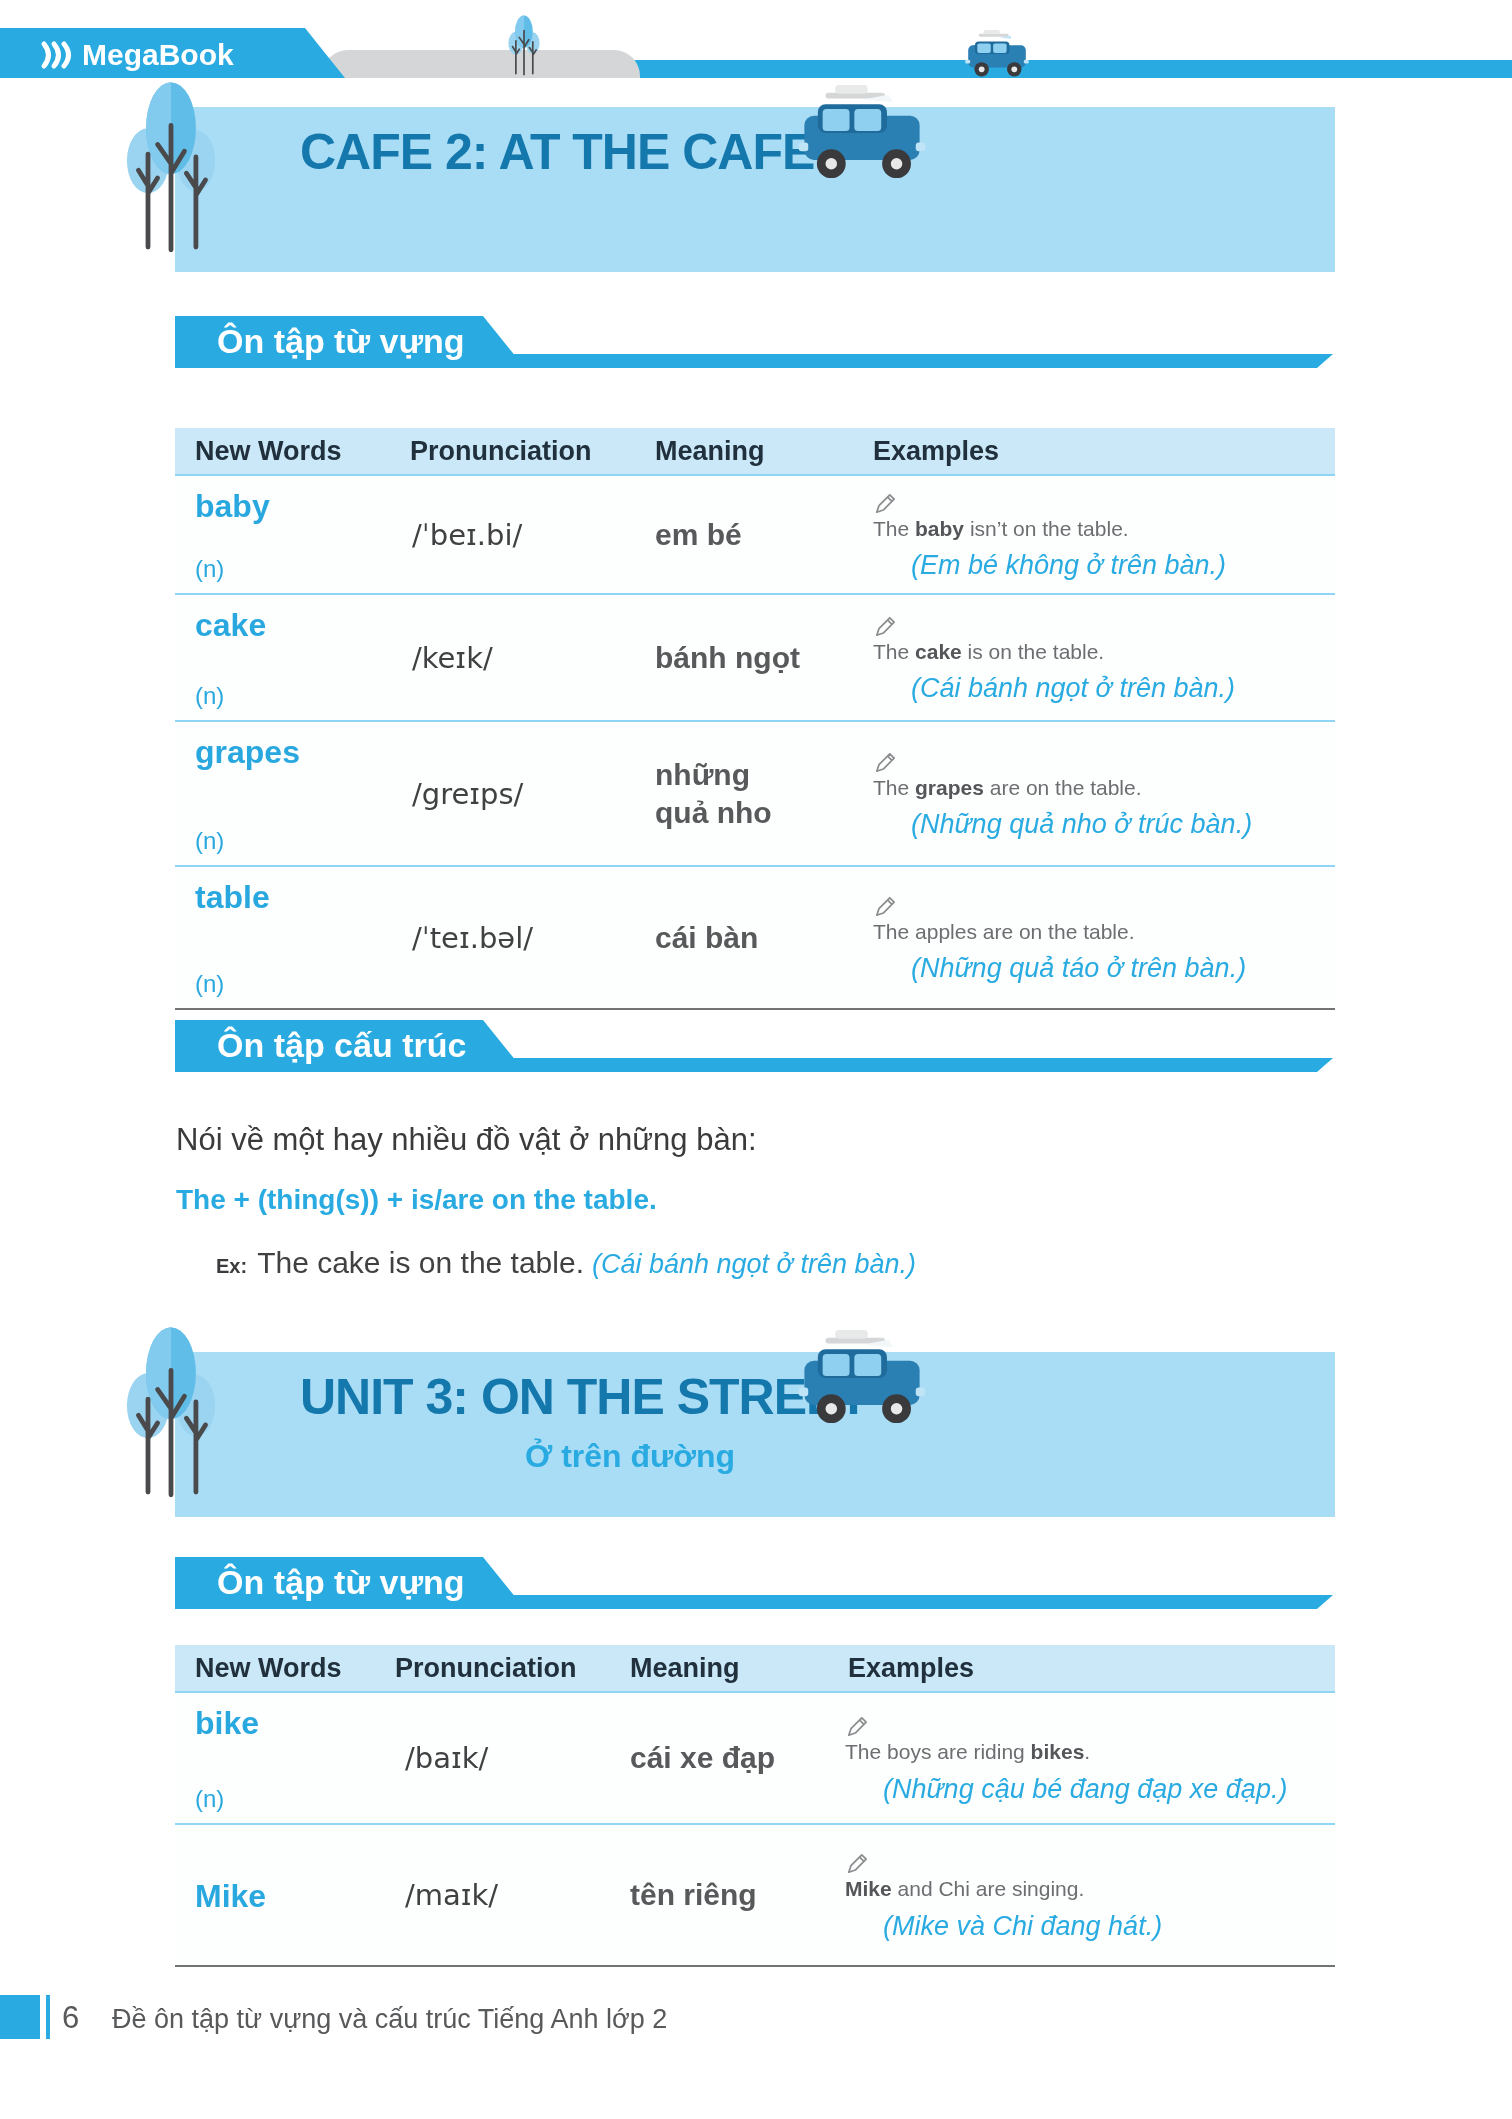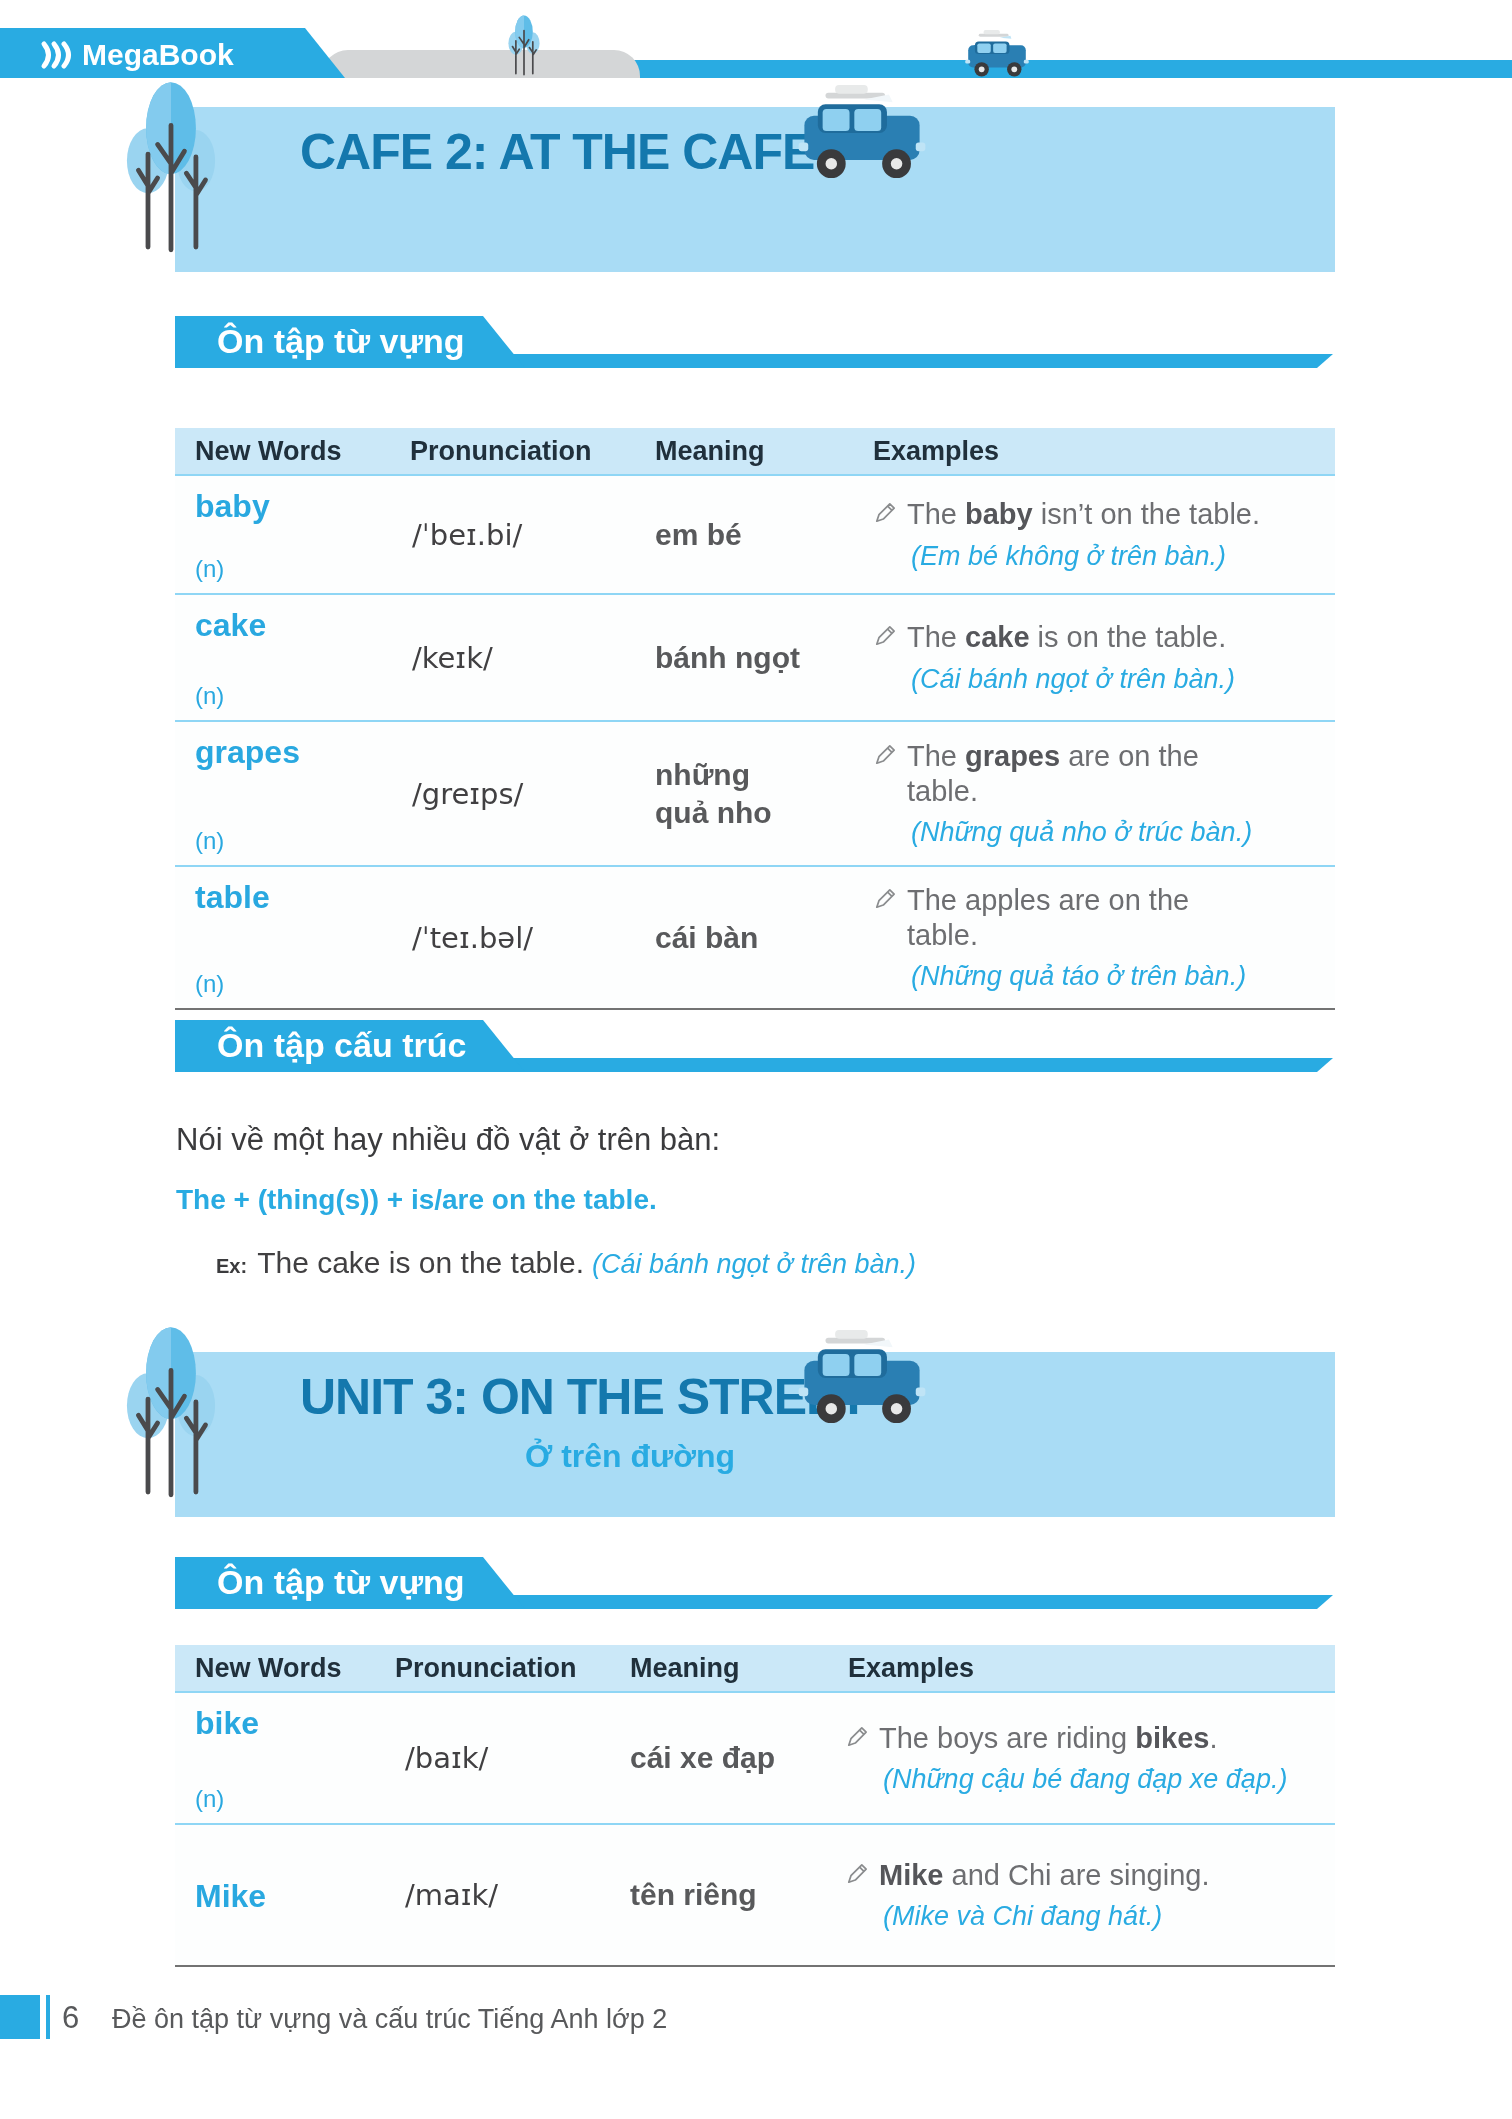--- a/index.html
+++ b/index.html
@@ -46,21 +46,21 @@
     padding:12px 0 10px 20px;}
   .c-word.no-pos{justify-content:center;}
   .w-word{font-size:32px;font-weight:700;color:#29A8E0;}
   .w-pos{font-size:24px;color:#29A8E0;}
   .c-pron{font-size:29px;color:#414042;padding-left:22px;font-family:"DejaVu Sans","Liberation Sans",sans-serif;}
   .t2 .c-pron{padding-left:30px;}
   .c-mean{font-size:30px;font-weight:700;color:#58595B;padding-left:15px;line-height:1.25;}
   .r3 .c-mean .mean-text{display:inline-block;max-width:130px;}
   .c-ex{padding:10px 6px 10px 18px;}
   .t2 .c-ex{padding-left:15px;}
-  .ex-line1{display:flex;align-items:flex-start;font-size:29px;color:#6D6E71;line-height:1.2;}
+  .ex-line1{display:flex;align-items:flex-start;font-size:21px;color:#6D6E71;line-height:1.2;flex-direction:column;}
   .ex-line1 .pencil{flex:0 0 auto;margin:2px 8px 0 0;}
   .ex-bold{font-weight:700;color:#55565A;}
   .wrap-ex .ex-text{max-width:345px;}
   .ex-line2{margin-top:9px;padding-left:38px;font-size:27px;font-style:italic;color:#29ABE2;}
   
   .struct-intro{position:absolute;left:176px;top:1122px;font-size:31px;color:#3B3B3D;}
   .struct-formula{position:absolute;left:176px;top:1184px;font-size:28px;font-weight:700;color:#29ABE2;}
   .struct-ex{position:absolute;left:216px;top:1246px;font-size:30px;color:#414042;}
   .struct-ex .ex-label{font-weight:700;font-size:20px;color:#3B3B3D;margin-right:10px;}
   .struct-ex .ex-vi{font-size:27px;font-style:italic;color:#29ABE2;margin-left:8px;}
@@ -265,21 +265,21 @@
       </div>
     </div>
   </div>
 
   <div class="ribbon" style="top:1020px;">
     <div class="ribbon-strip"></div>
     <div class="ribbon-block"></div>
     <div class="ribbon-label">Ôn tập cấu trúc</div>
   </div>
 
-  <div class="struct-intro">Nói về một hay nhiều đồ vật ở trên bàn:</div>
+  <div class="struct-intro">Nói về một hay nhiều đồ vật ở những bàn:</div>
   <div class="struct-formula">The + (thing(s)) + is/are on the table.</div>
   <div class="struct-ex">
     <span class="ex-label">Ex:</span><span>The cake is on the table.</span><span class="ex-vi">(Cái bánh ngọt ở trên bàn.)</span>
   </div>
 
   <div class="unit-banner" style="top:1352px;">
     <div class="banner-trees">
       <svg width="92" height="198" viewBox="0 0 96 195">
         <ellipse cx="24" cy="92" rx="22" ry="34" fill="#9AD4F0"></ellipse>
         <ellipse cx="74" cy="92" rx="20" ry="32" fill="#9AD4F0"></ellipse>

